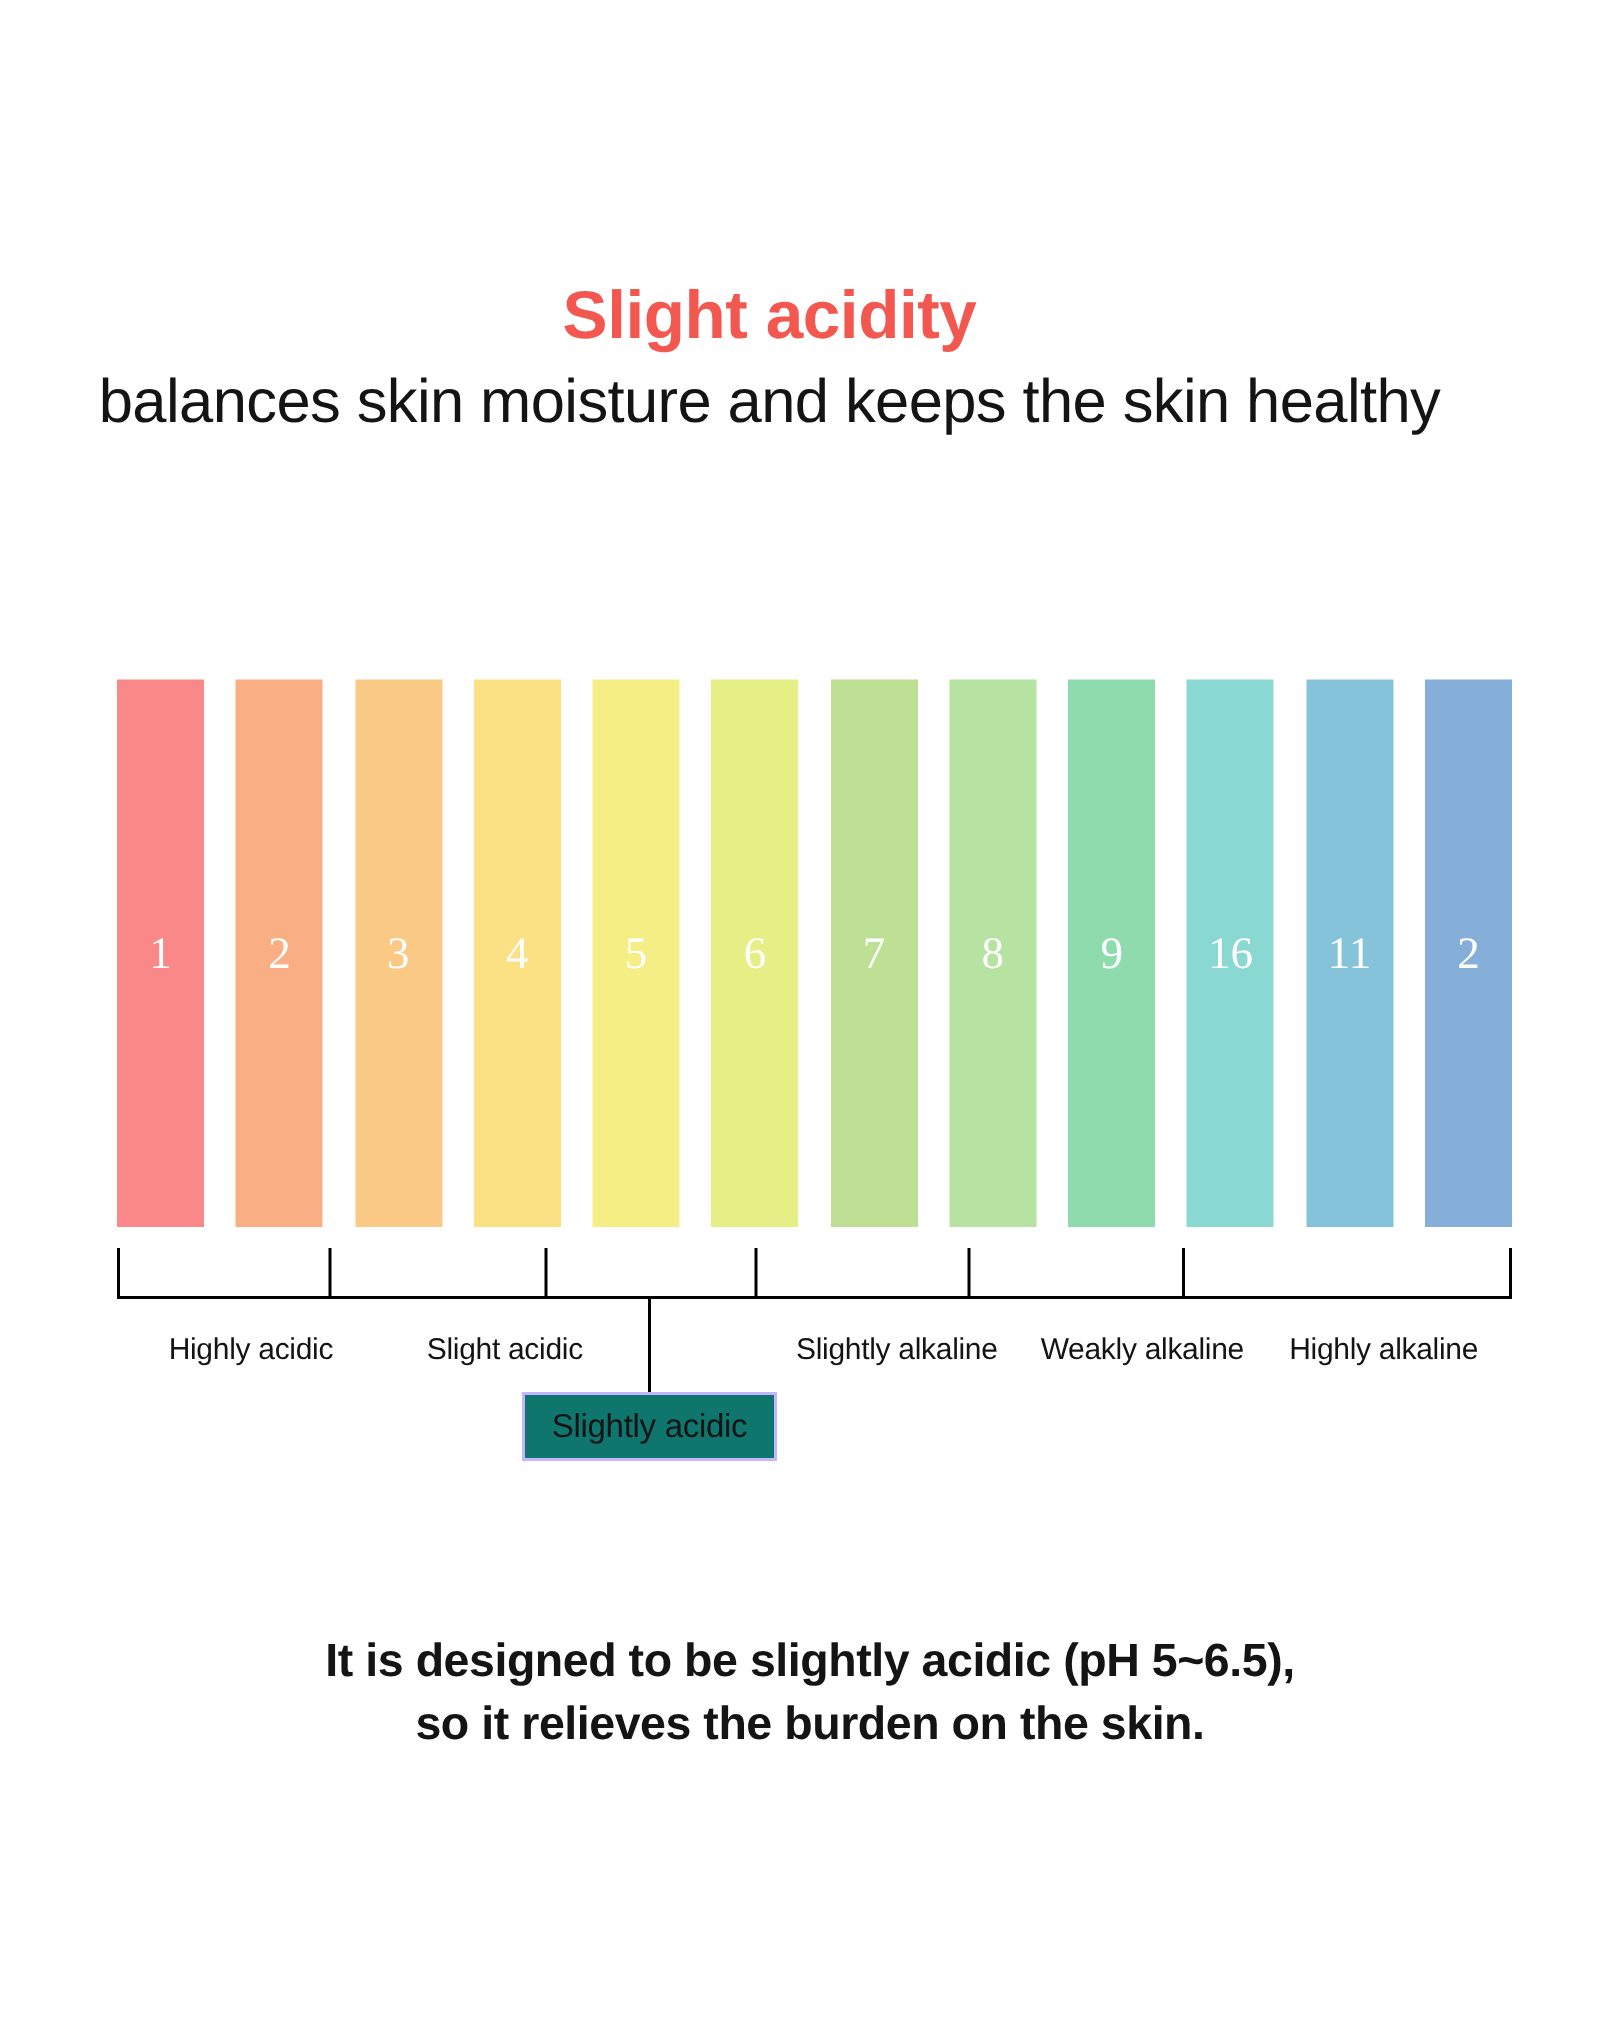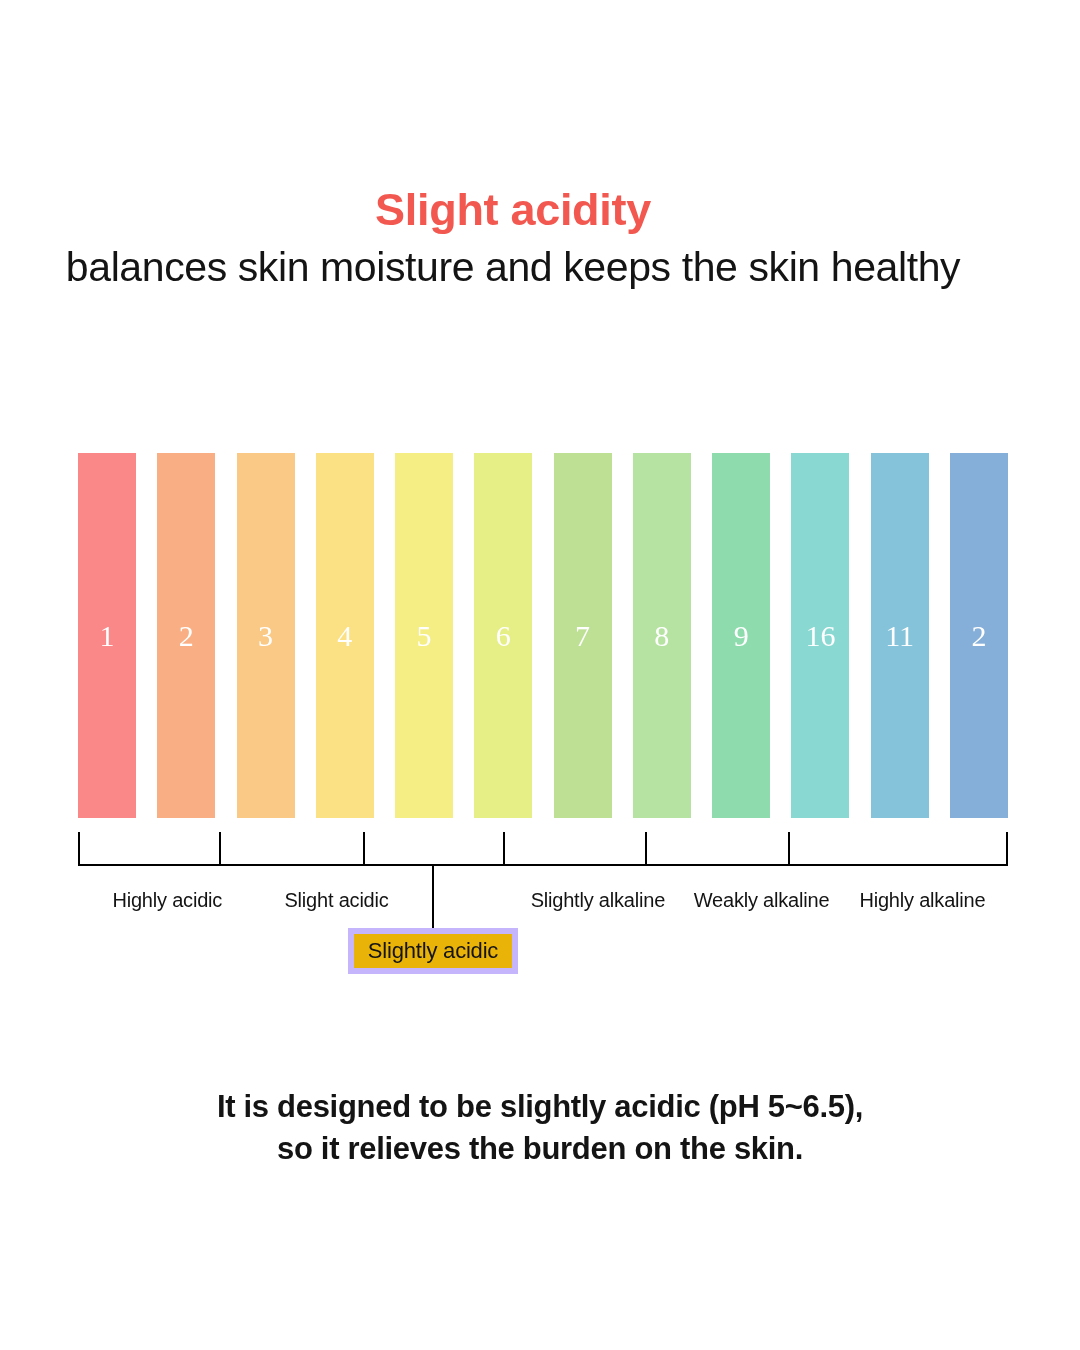--- a/index.html
+++ b/index.html
@@ -119,26 +119,26 @@
     width: 2px;
     height: 64px;
     background: #000000;
   }
   #callout-box {
     position: absolute;
     left: 348px;
     top: 928px;
     width: 170px;
     height: 46px;
-    border: 6px solid #c4b5fd;
+    border: 2px solid #c4b5fd;
     box-sizing: border-box;
     display: flex;
     align-items: center;
     justify-content: center;
-    background: #eab308;
+    background: #0f766e;
   }
   #callout-label {
     font-size: 22px;
     color: #141414;
     white-space: nowrap;
     letter-spacing: -0.2px;
   }
 
   
   #footer {

